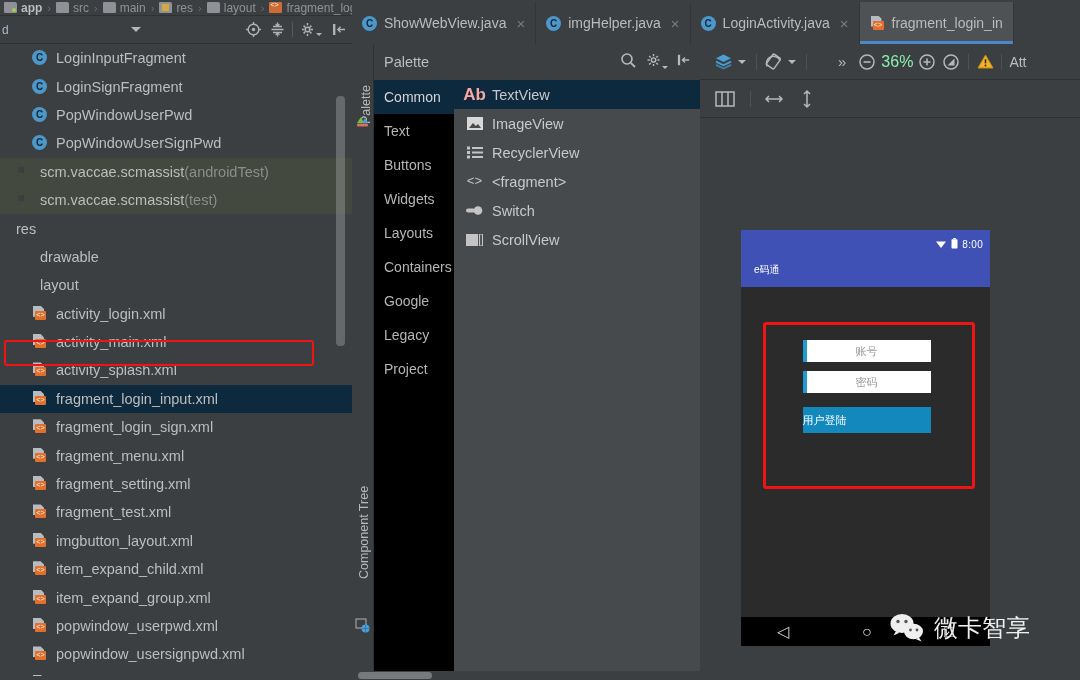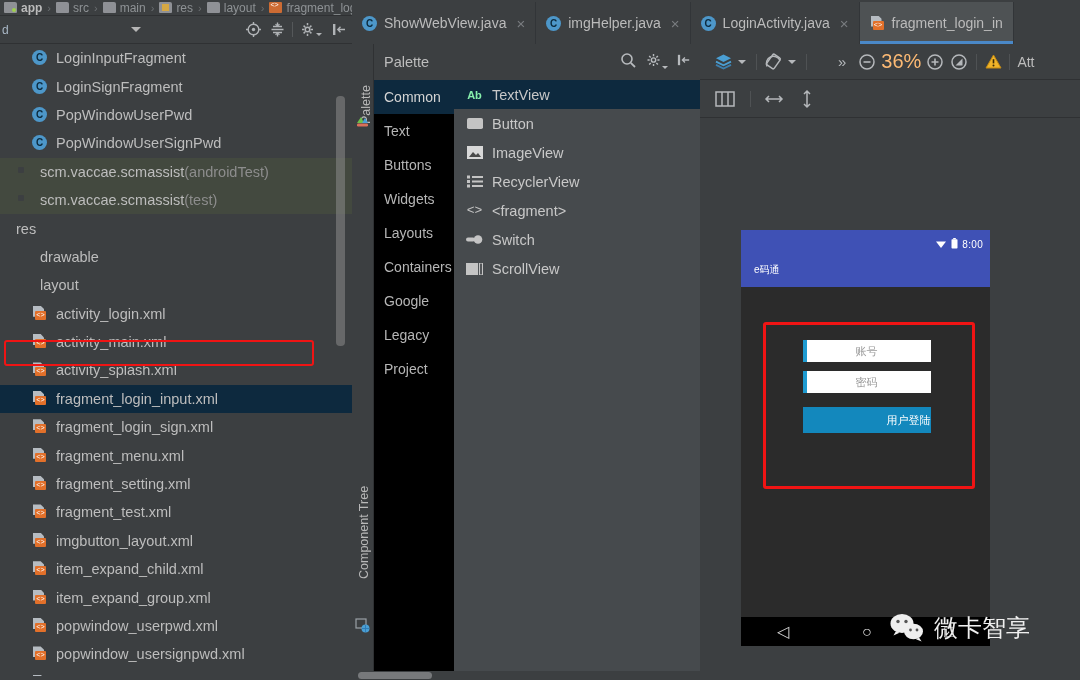--- a/index.html
+++ b/index.html
@@ -89,38 +89,38 @@
   .palette-items { position:absolute; left:102px; top:36px; width:246px; height:600px; background:#464a4d; }
   .pitem { height:29px; display:flex; align-items:center; gap:9px; padding-left:12px; font-size:14.5px; color:#c8c8c8;}
   .pitem.active { background:#0d293e; }
   .pi-ico { width:17px; height:15px; display:flex; align-items:center; justify-content:center; color:#c4c4c4; flex:0 0 auto;}
 
   .surface { position:absolute; left:348px; top:0; width:380px; height:636px; background:#3c3f41; }
   .surf-toolbar { position:absolute; left:0; top:0; width:380px; height:36px; display:flex; align-items:center; gap:0; border-bottom:1px solid #2f3133; }
   .surf-toolbar2 { position:absolute; left:0; top:36px; width:380px; height:38px; display:flex; align-items:center; gap:0; border-bottom:1px solid #2f3133;}
   .st-ic { display:flex; align-items:center; justify-content:center; color:#b5b8bb; }
   .st-div { width:1px; height:16px; background:#4f5254; margin:0 7px; }
-  .zoom-pct { color:#fdba74; font-size:20px; margin:0 5px;}
+  .zoom-pct { color:#86efac; font-size:16px; margin:0 5px;}
   .attr-lbl { color:#bdbdbd; font-size:14px; }
 
   .canvas { position:absolute; left:0; top:74px; width:380px; height:562px; background:#3c3f41; }
 
   
   .device { position:absolute; left:389px; top:186px; width:249px; height:416px; background:#2b2b2b; }
   .dev-status { height:23px; background:#3f51b5; position:relative; }
   .dev-status .sbar { position:absolute; right:7px; top:5px; display:flex; align-items:center; gap:4px; }
   .dev-time { color:#ffffff; font-size:10px; letter-spacing:.3px;}
   .dev-appbar { height:34px; background:#3f51b5; display:flex; align-items:center; padding-left:13px; }
   .dev-appbar .title { color:#ffffff; font-size:10px; }
   .dev-body { position:relative; height:330px; background:#2b2b2b; }
   .login-box { position:absolute; left:22px; top:53px; width:207px; height:113px; }
   .field { height:22px; background:#ffffff; display:flex; align-items:center; justify-content:center; margin:0 auto; width:128px; position:relative;}
   .field::before{content:""; position:absolute; left:0; top:0; bottom:0; width:4px; background:#1f9bd1;}
   .field span { color:#9a9a9a; font-size:11px; }
-  .loginbtn { width:128px; height:26px; background:#1388bd; margin:14px auto 0; display:flex; align-items:center; justify-content:flex-end; color:#ffffff; font-size:11px; }
+  .loginbtn { width:128px; height:26px; background:#1388bd; margin:14px auto 0; display:flex; align-items:center; justify-content:flex-start; color:#ffffff; font-size:11px; }
   .dev-nav { height:29px; background:#000000; display:flex; align-items:center; justify-content:space-around; }
   .navg { color:#d8d8d8; }
 
   .wm { position:absolute; left:888px; top:612px; display:flex; gap:8px; }
   .wm-text { color:#efefef; font-size:24px; font-family:"DejaVu Sans", sans-serif; }
 
   .comp-tree-tab { position:absolute; left:0; top:320px; width:22px; height:280px; }
   .ct-label { position:absolute; left:-68px; top:128px; width:160px; transform:rotate(-90deg); font-size:12.5px; color:#b9b9b9; white-space:nowrap;}
   .ct-ico { position:absolute; left:3px; top:254px; width:15px; height:15px; }
 
@@ -415,31 +415,23 @@
           <div class="cat">
             <span>Project</span>
           </div>
         </div>
     </div>
 
     <div class="palette-items">
       <div id="palette-items">
           <div class="pitem active">
             <span class="pi-ico">
-              <span style="font-weight:bold;font-size:11px;color:#86efac">Ab</span>
+              <span style="font-weight:bold;font-size:17px;color:#fca5a5">Ab</span>
             </span>
             <span>TextView</span>
-          </div>
-          <div class="pitem">
-            <span class="pi-ico">
-              <svg width="16" height="11" viewBox="0 0 16 11">
-                <rect x="0" y="0" width="16" height="11" rx="1.8" fill="#c4c4c4"></rect>
-              </svg>
-            </span>
-            <span>Button</span>
           </div>
           <div class="pitem">
             <span class="pi-ico">
               <svg width="16" height="13" viewBox="0 0 16 13">
                 <rect x="0" y="0" width="16" height="13" fill="#d8d8d8"></rect>
                 <path d="M2 11l4-5 3 3 2-2 3 4z" fill="#4a4a4a"></path>
               </svg>
             </span>
             <span>ImageView</span>
           </div>

